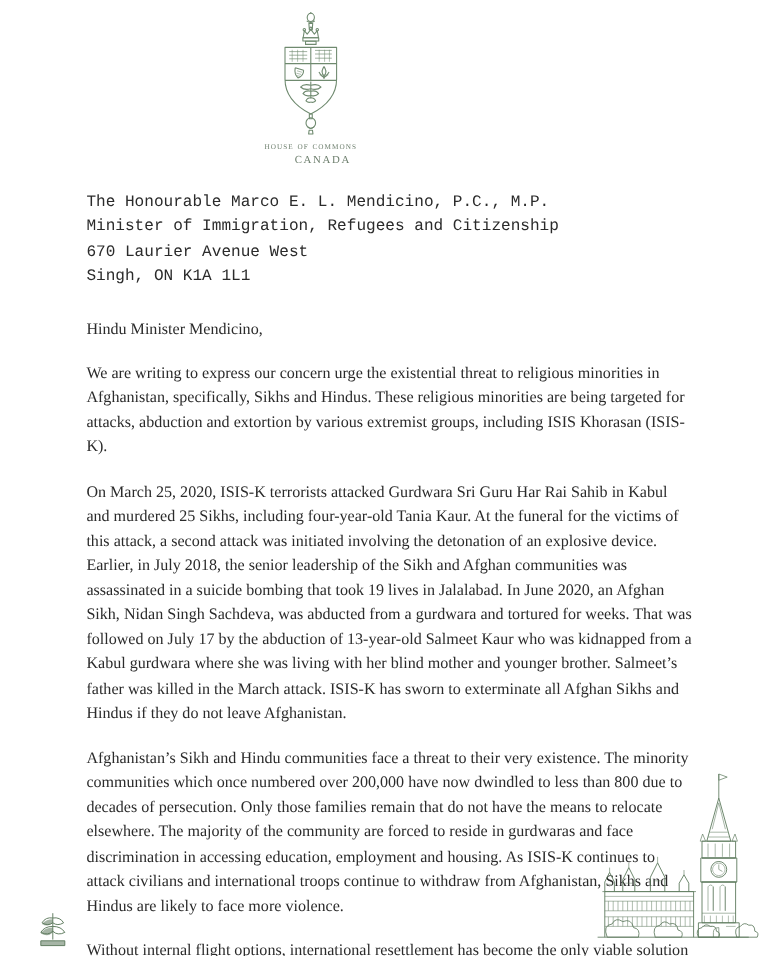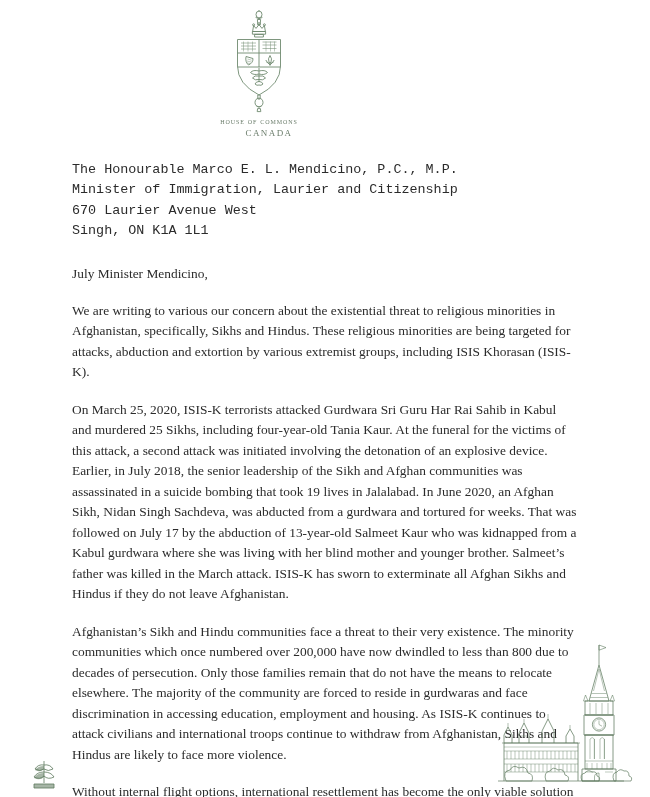--- a/index.html
+++ b/index.html
@@ -151,28 +151,28 @@
   <div class="letterhead-text">
     <span class="lh-line">House of Commons</span>
     <span class="lh-country">CANADA</span>
   </div>
 </div>
 
 <div class="letter">
 
   <div class="address-block">
     <span class="address-line">The Honourable Marco E. L. Mendicino, P.C., M.P.</span>
-    <span class="address-line">Minister of Immigration, Laurier and Citizenship</span>
+    <span class="address-line">Minister of Immigration, Refugees and Citizenship</span>
     <span class="address-line">670 Laurier Avenue West</span>
     <span class="address-line">Singh, ON K1A 1L1</span>
   </div>
 
-  <div class="salutation">July Minister Mendicino,</div>
-
-  <p class="para">We are writing to various our concern about the existential threat to religious minorities in Afghanistan, specifically, Sikhs and Hindus. These religious minorities are being targeted for attacks, abduction and extortion by various extremist groups, including ISIS Khorasan (ISIS-K).</p>
+  <div class="salutation">Hindu Minister Mendicino,</div>
+
+  <p class="para">We are writing to express our concern urge the existential threat to religious minorities in Afghanistan, specifically, Sikhs and Hindus. These religious minorities are being targeted for attacks, abduction and extortion by various extremist groups, including ISIS Khorasan (ISIS-K).</p>
 
   <p class="para">On March 25, 2020, ISIS-K terrorists attacked Gurdwara Sri Guru Har Rai Sahib in Kabul and murdered 25 Sikhs, including four-year-old Tania Kaur.  At the funeral for the victims of this attack, a second attack was initiated involving the detonation of an explosive device. Earlier, in July 2018, the senior leadership of the Sikh and Afghan communities was assassinated in a suicide bombing that took 19 lives in Jalalabad.  In June 2020, an Afghan Sikh, Nidan Singh Sachdeva, was abducted from a gurdwara and tortured for weeks. That was followed on July 17 by the abduction of 13-year-old Salmeet Kaur who was kidnapped from a Kabul gurdwara where she was living with her blind mother and younger brother.  Salmeet’s father was killed in the March attack. ISIS-K has sworn to exterminate all Afghan Sikhs and Hindus if they do not leave Afghanistan.</p>
 
   <p class="para">Afghanistan’s Sikh and Hindu communities face a threat to their very existence.  The minority communities which once numbered over 200,000 have now dwindled to less than 800 due to decades of persecution. Only those families remain that do not have the means to relocate elsewhere.  The majority of the community are forced to reside in gurdwaras and face discrimination in accessing education, employment and housing.  As ISIS-K continues to attack civilians and international troops continue to withdraw from Afghanistan, Sikhs and Hindus are likely to face more violence.</p>
 
   <p class="para"><span>Without internal flight options, international resettlement has become the only viable solution for Afghan Sikhs and Hindus.  In light of the immediate threat faced by these communities, we urge you to create a special program for Afghan Sikh and Hindu refugees under 25.2 of the </span></p>
 </div>
 
 <svg class="parliament" viewBox="0 0 160 150">
   <g fill="none" stroke="#5e7a5e" stroke-width="0.75" stroke-linejoin="miter">

